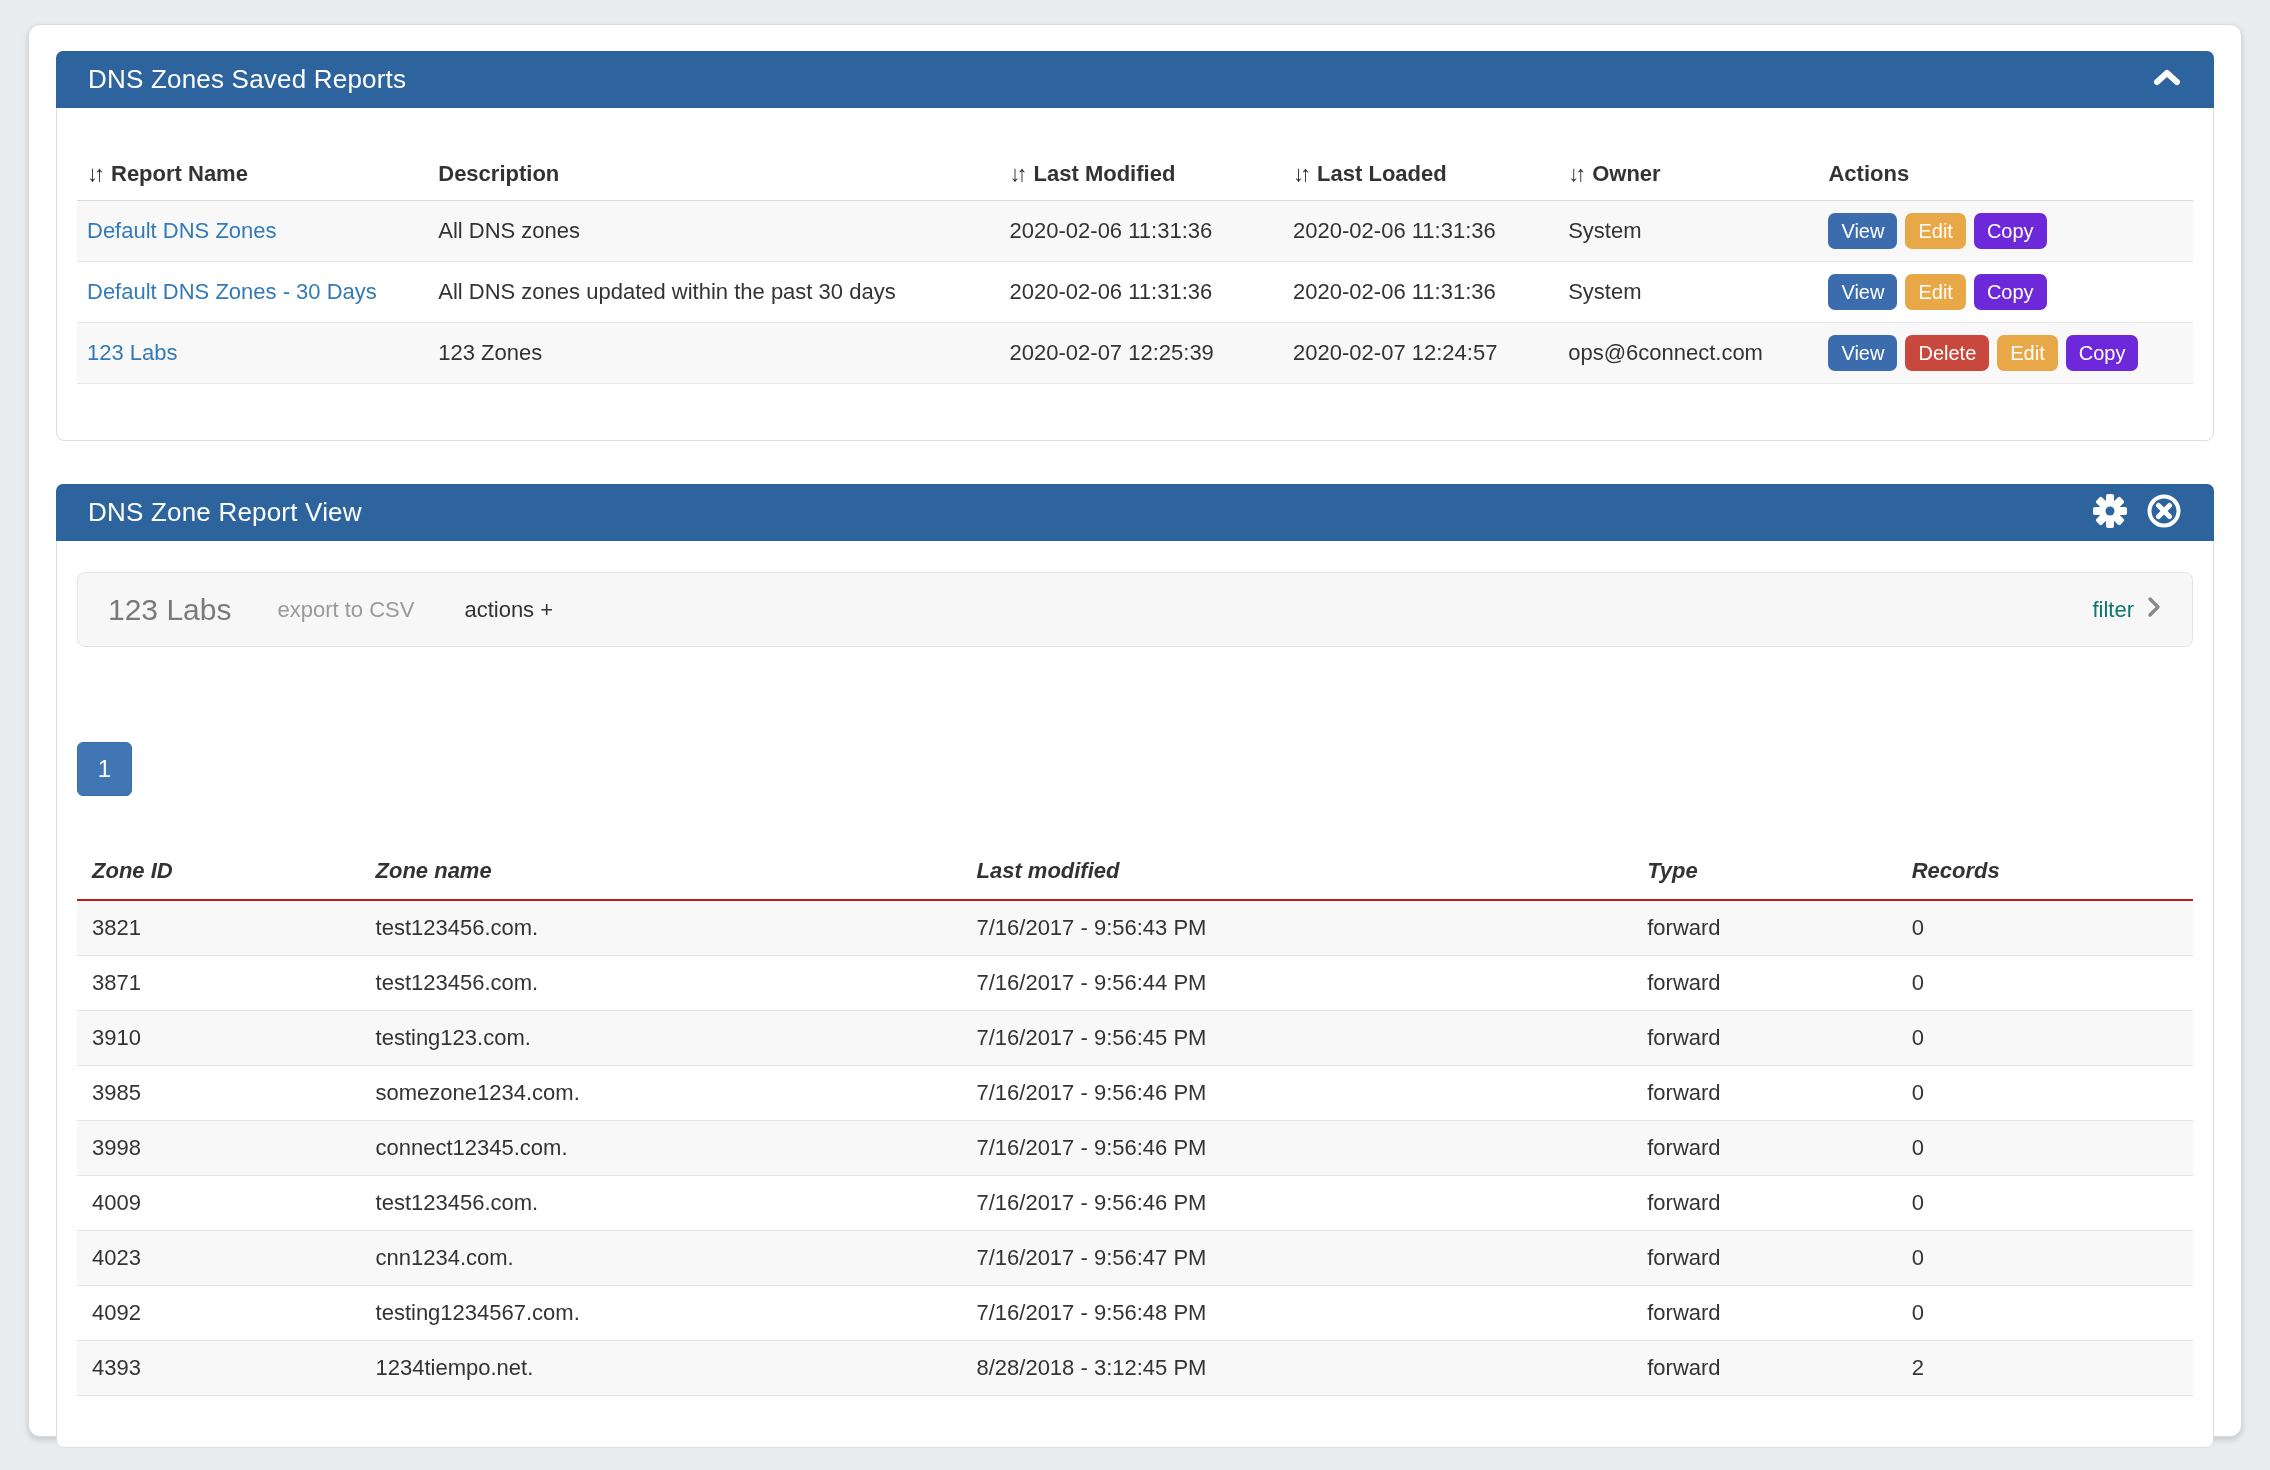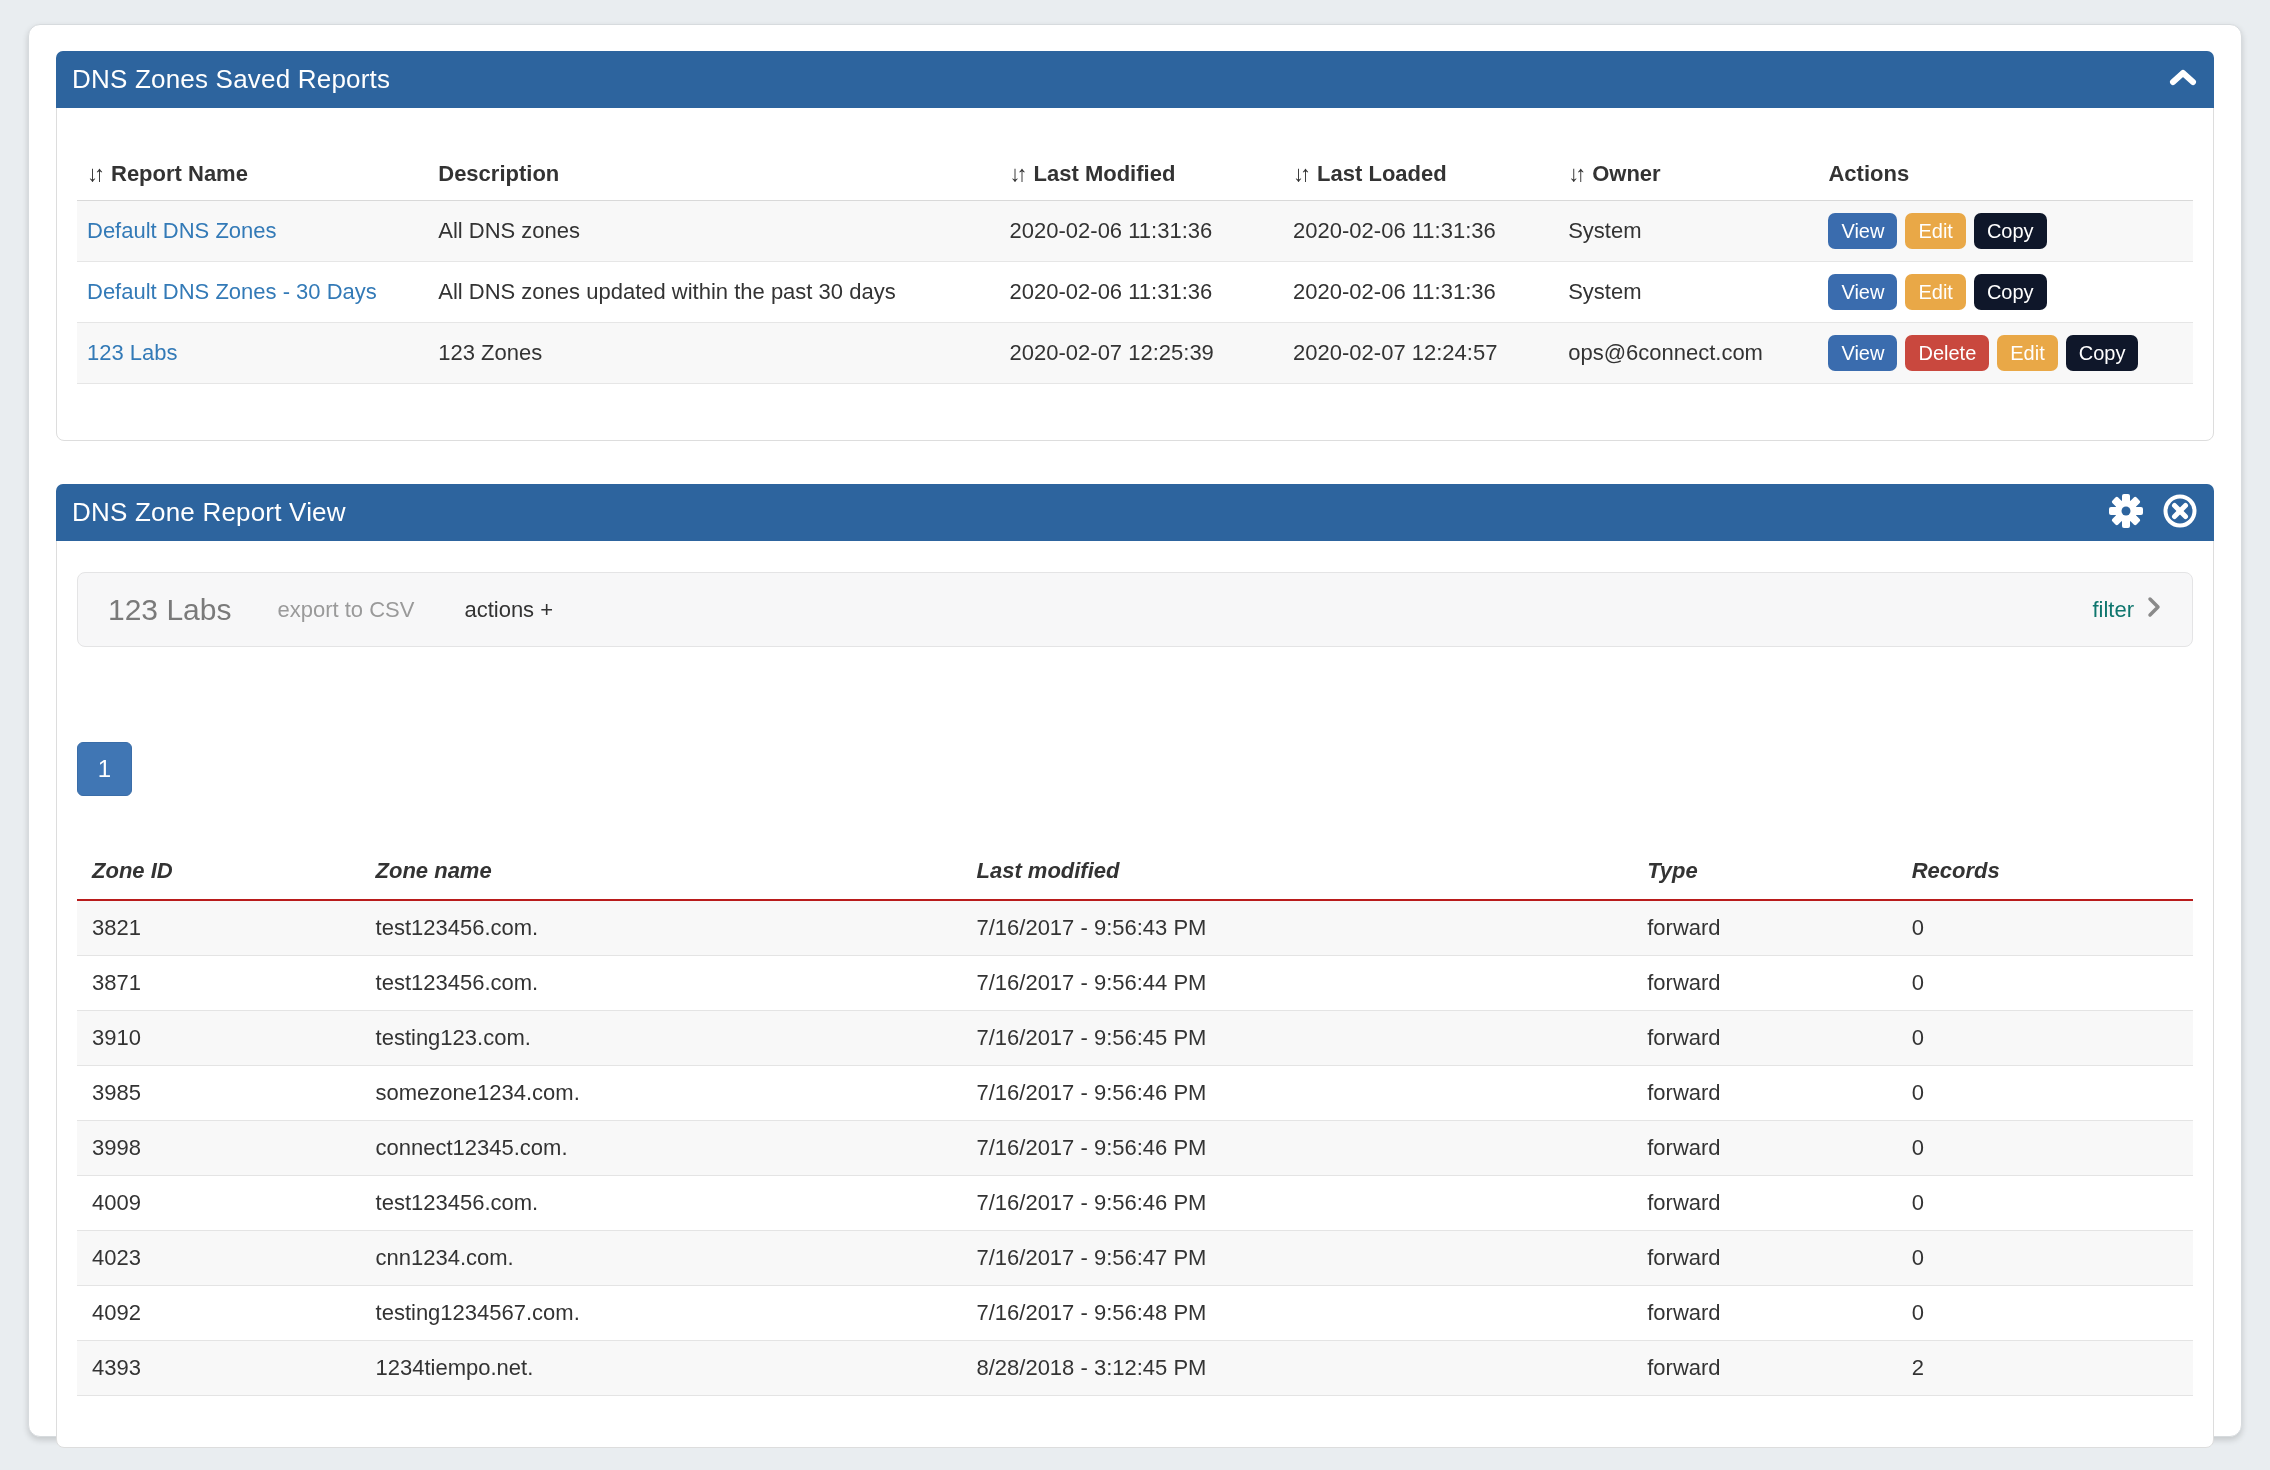--- a/index.html
+++ b/index.html
@@ -14,21 +14,21 @@
     position:absolute;left:28px;top:24px;width:2214px;height:1413px;
     box-sizing:border-box;background:#fff;
     border:1px solid #d7dbde;border-radius:12px;
     box-shadow:0 3px 6px rgba(0,0,0,.16);
     padding:26px 27px;
   }
   .panel{border:1px solid #ddd;border-radius:8px;background:#fff;}
   .panel-head{
     background:#2d649e;color:#fff;height:57px;
     display:flex;align-items:center;justify-content:space-between;
-    padding:0 16px;box-sizing:border-box;
+    padding:0 32px;box-sizing:border-box;
     border-radius:7px 7px 0 0;margin:-1px -1px 0 -1px;
     font-size:26px;
   }
   .panel-title{letter-spacing:.2px;}
   .head-icons{display:flex;align-items:center;gap:18px;}
   .icon-btn{background:none;border:0;padding:0;cursor:pointer;display:flex;align-items:center;}
   
   .panel-body1{padding:0 20px 56px 20px;}
   table{border-collapse:collapse;width:100%;table-layout:fixed;margin-top:29px;}
   thead th{
@@ -46,21 +46,21 @@
   .sort-glyph{font-weight:bold;letter-spacing:-4px;margin-right:10px;display:inline-block;}
   a.report-link{color:#337ab7;text-decoration:none;}
   
   .btn{
     display:inline-block;border:0;border-radius:7px;color:#fff;
     font-size:20px;font-family:inherit;padding:7px 13px;margin-right:8px;
     cursor:pointer;line-height:1.1;
   }
   .btn-view{background:#3a6cae;}
   .btn-edit{background:#e9a847;text-align:center;}
-  .btn-copy{background:#0f172a;}
+  .btn-copy{background:#6d28d9;}
   .btn-delete{background:#c9483e;}
   
   .panel2{margin-top:43px;}
   .panel-body2{padding:0 0 51px 0;}
   .toolbar{
     margin:31px 20px 0 20px;height:75px;box-sizing:border-box;
     background:#f7f7f8;border:1px solid #e4e4e5;border-radius:8px;
     display:flex;align-items:center;padding:0 30px;
   }
   .report-name{font-size:30px;color:#7a7a7a;margin-right:46px;}

